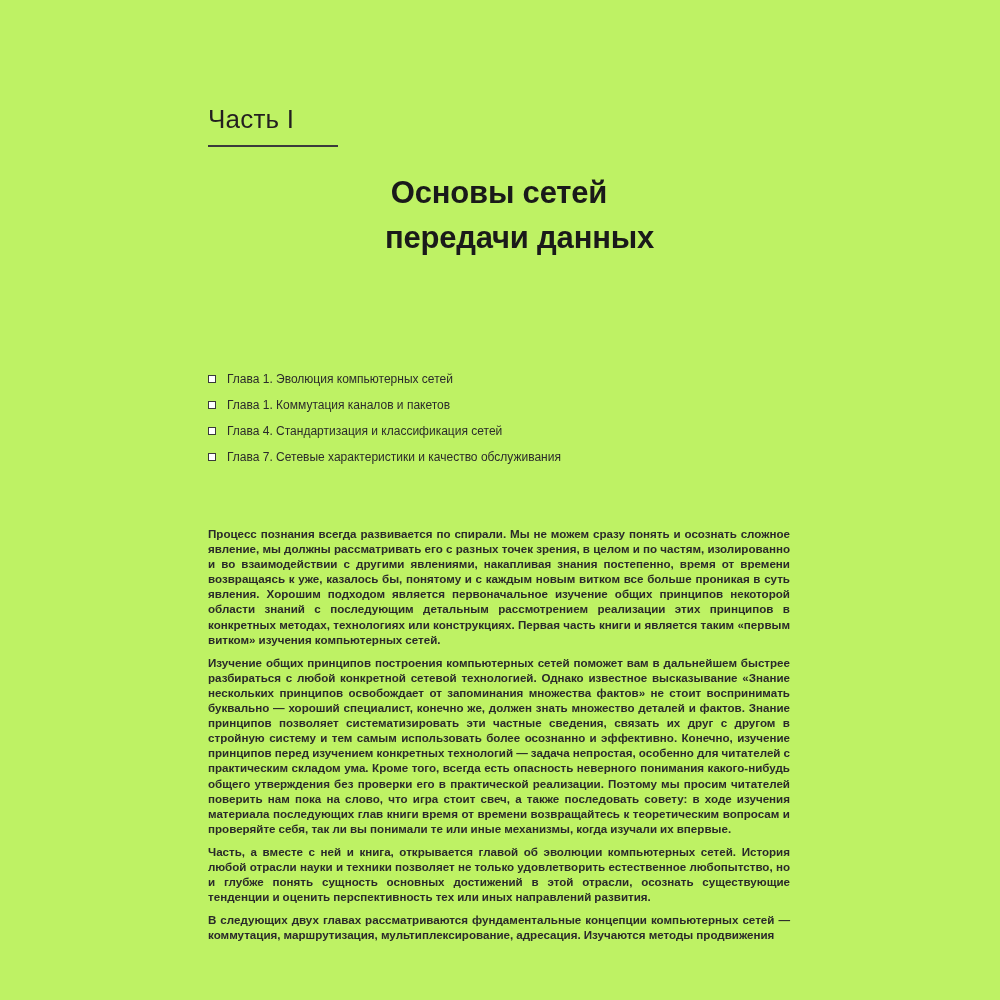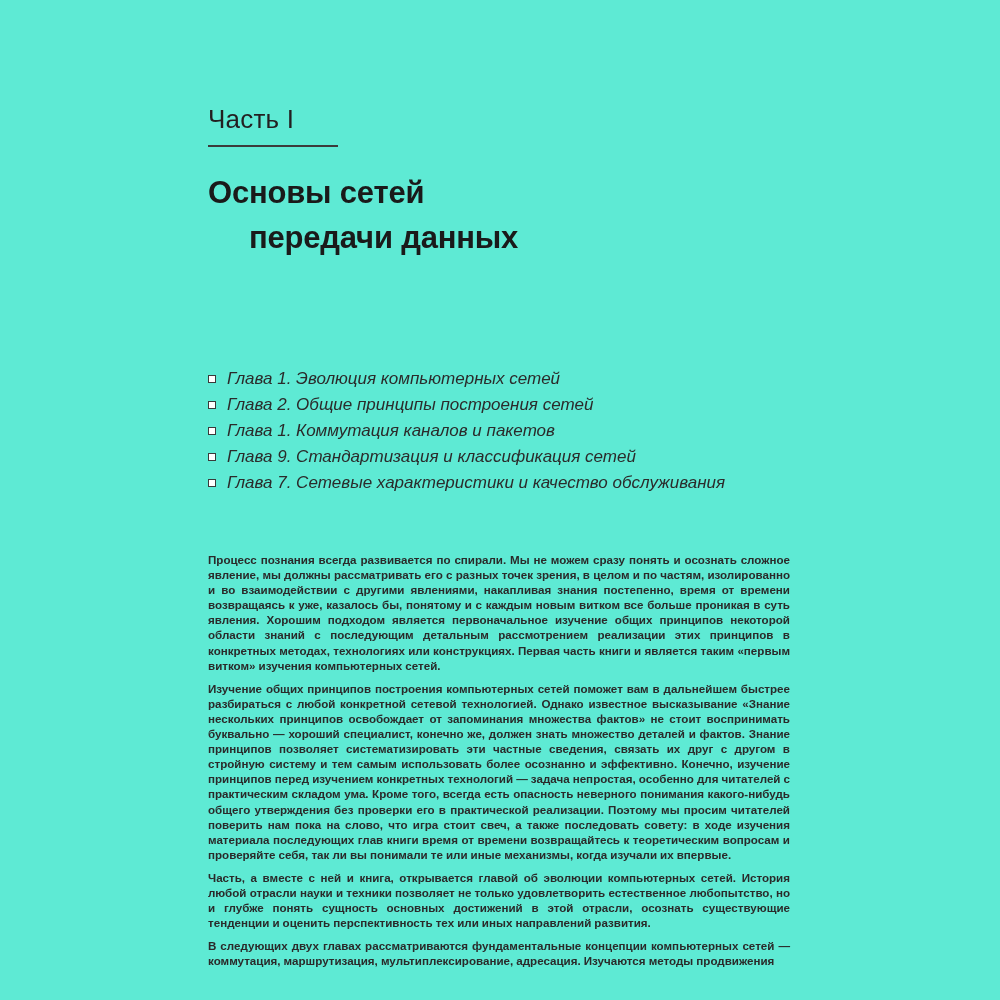--- a/index.html
+++ b/index.html
@@ -12,21 +12,21 @@
     height: 1000px;
     overflow: hidden;
     font-family: "Liberation Sans", sans-serif;
     -webkit-font-smoothing: antialiased;
   }
 
   .page {
     position: relative;
     width: 1000px;
     height: 1000px;
-    background: #5eead4;
+    background: #bef264;
   }
 
   
   .content {
     position: absolute;
     left: 208px;
     top: 0;
     width: 582px;
   }
 
@@ -50,41 +50,41 @@
 
   
   .part-title {
     margin: 0;
     padding-top: 23px;
     font-size: 31px;
     font-weight: 700;
     line-height: 45px;
     color: #1a1a1a;
     letter-spacing: -0.2px;
+    text-align: center;
   }
   .part-title .line2 {
     display: block;
     padding-left: 6px;
     margin-left: 35px;
   }
 
   
   .chapter-list {
     list-style: none;
     margin: 0;
     padding: 112px 0 0 0;
   }
   .chapter-item {
     display: flex;
     align-items: flex-start;
     margin-bottom: 12px;
-    font-size: 17px;
+    font-size: 12px;
     line-height: 14px;
     color: #2b2b2b;
-    font-style: italic;
   }
   .chapter-item:last-child { margin-bottom: 0; }
 
   .sq-bullet {
     position: relative;
     flex: 0 0 auto;
     width: 8px;
     height: 8px;
     margin-top: 3px;
     margin-right: 11px;
@@ -136,29 +136,25 @@
       <span class="line2">передачи данных</span>
     </h2>
 
     <ul class="chapter-list">
       <li class="chapter-item">
         <span class="sq-bullet"></span>
         <span class="chapter-text">Глава 1. Эволюция компьютерных сетей</span>
       </li>
       <li class="chapter-item">
         <span class="sq-bullet"></span>
-        <span class="chapter-text">Глава 2. Общие принципы построения сетей</span>
-      </li>
-      <li class="chapter-item">
-        <span class="sq-bullet"></span>
         <span class="chapter-text">Глава 1. Коммутация каналов и пакетов</span>
       </li>
       <li class="chapter-item">
         <span class="sq-bullet"></span>
-        <span class="chapter-text">Глава 9. Стандартизация и классификация сетей</span>
+        <span class="chapter-text">Глава 4. Стандартизация и классификация сетей</span>
       </li>
       <li class="chapter-item">
         <span class="sq-bullet"></span>
         <span class="chapter-text">Глава 7. Сетевые характеристики и качество обслуживания</span>
       </li>
     </ul>
 
     <div class="body-copy">
       <p class="para">Процесс познания всегда развивается по спирали. Мы не можем сразу понять и осознать сложное явление, мы должны рассматривать его с разных точек зрения, в целом и по частям, изолированно и во взаимодействии с другими явлениями, накапливая знания постепенно, время от времени возвращаясь к уже, казалось бы, понятому и с каждым новым витком все больше проникая в суть явления. Хорошим подходом является первоначальное изучение общих принципов некоторой области знаний с последующим детальным рассмотрением реализации этих принципов в конкретных методах, технологиях или конструкциях. Первая часть книги и является таким «первым витком» изучения компьютерных сетей.</p>
       <p class="para">Изучение общих принципов построения компьютерных сетей поможет вам в дальнейшем быстрее разбираться с любой конкретной сетевой технологией. Однако известное высказывание «Знание нескольких принципов освобождает от запоминания множества фактов» не стоит воспринимать буквально — хороший специалист, конечно же, должен знать множество деталей и фактов. Знание принципов позволяет систематизировать эти частные сведения, связать их друг с другом в стройную систему и тем самым использовать более осознанно и эффективно. Конечно, изучение принципов перед изучением конкретных технологий — задача непростая, особенно для читателей с практическим складом ума. Кроме того, всегда есть опасность неверного понимания какого-нибудь общего утверждения без проверки его в практической реализации. Поэтому мы просим читателей поверить нам пока на слово, что игра стоит свеч, а также последовать совету: в ходе изучения материала последующих глав книги время от времени возвращайтесь к теоретическим вопросам и проверяйте себя, так ли вы понимали те или иные механизмы, когда изучали их впервые.</p>

